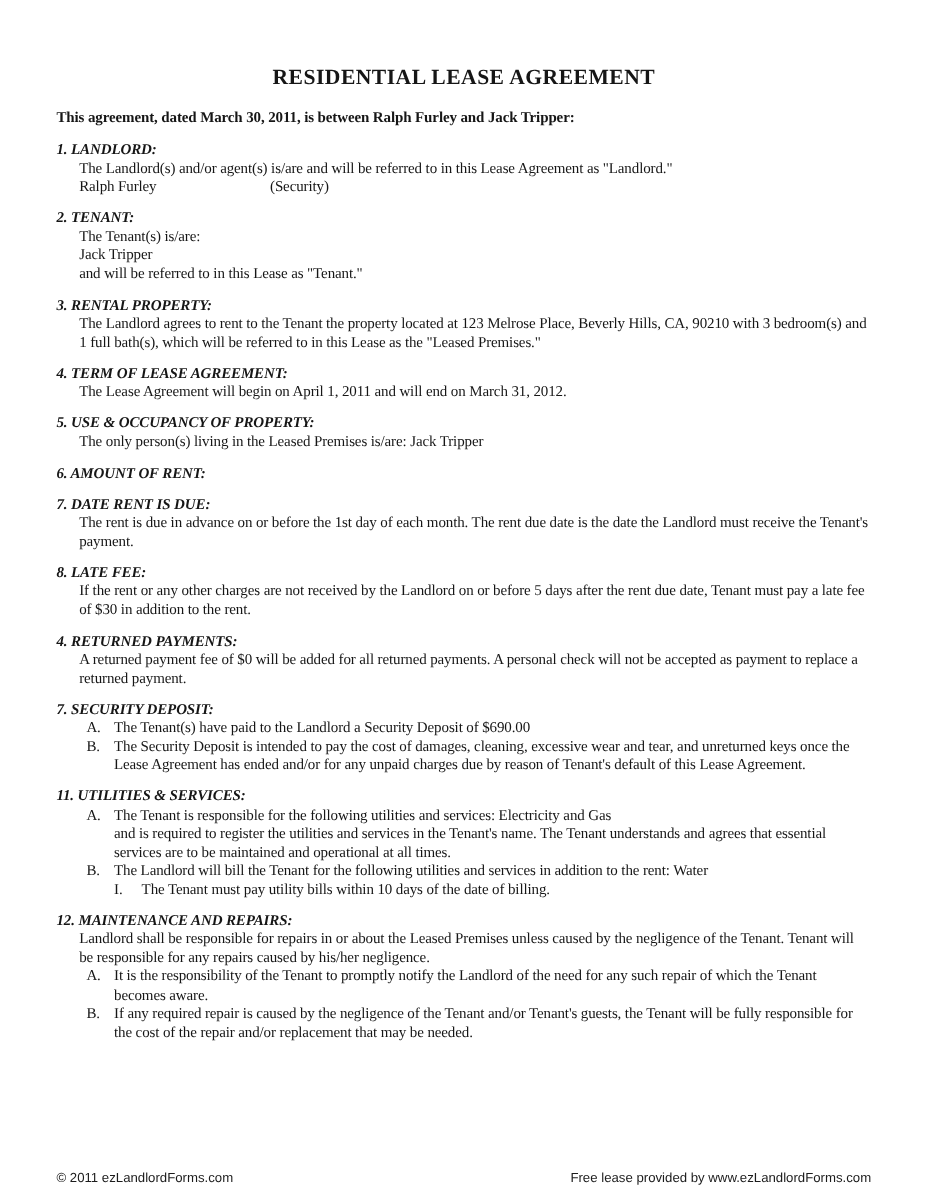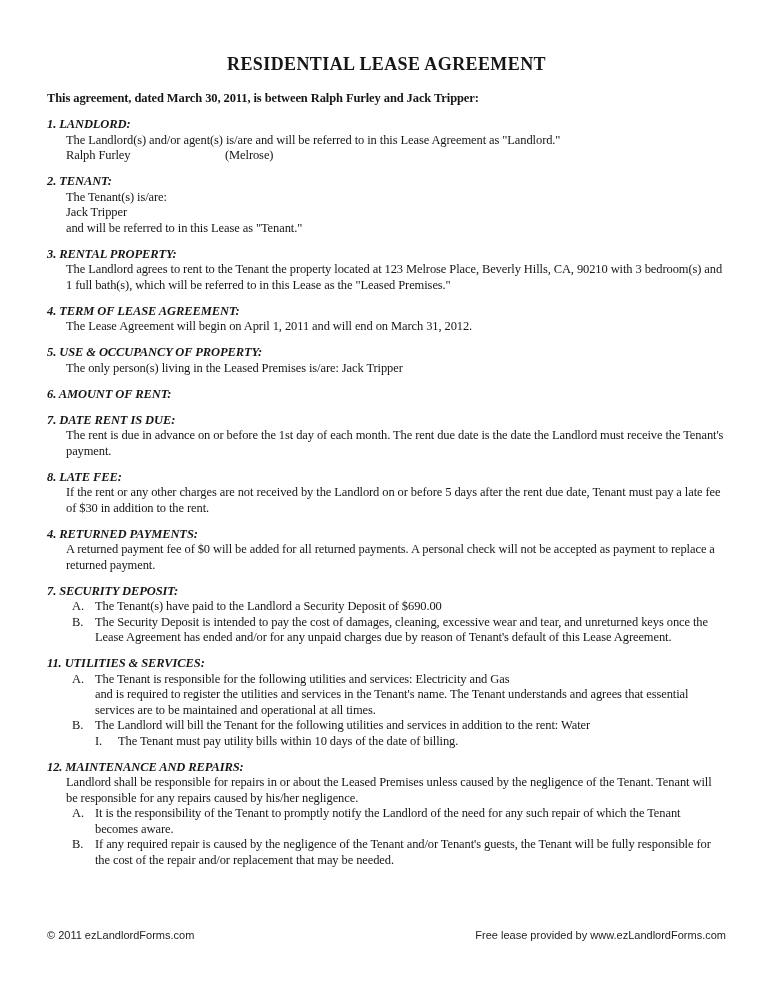--- a/index.html
+++ b/index.html
@@ -34,41 +34,41 @@
   .sec-heading { font-weight:bold;font-style:italic; }
   .sec-body { margin-left:19px; }
   .para { margin:0; }
   .name-col { display:inline-block; width:159px; }
   .li { display:flex; margin-left:6px; }
   .li-2 { margin-left:29px; }
   .li-label { flex:0 0 23px; }
   .li-text { flex:1 1 auto; }
   .footer {
     position:absolute;
-    left:47px; right:47px; top:929px;
+    left:47px; right:47px; top:976px;
     display:flex;
     justify-content:space-between;
     font-family:"Liberation Sans", sans-serif;
     font-size:11px;
     color:#1c1c1c;
   }
 </style>
 </head>
 <body>
 
 <div class="page">
   <div class="content">
     <h1 class="doc-title">RESIDENTIAL LEASE AGREEMENT</h1>
     <p class="intro">This agreement, dated March 30, 2011, is between Ralph Furley and Jack Tripper:</p>
     <div id="sections">
         <div class="section">
           <div class="sec-heading">1. LANDLORD:</div>
           <div class="sec-body">
             <div class="para">The Landlord(s) and/or agent(s) is/are and will be referred to in this Lease Agreement as "Landlord."</div>
-            <div class="para"><span class="name-col">Ralph Furley</span><span>(Melrose)</span></div>
+            <div class="para"><span class="name-col">Ralph Furley</span><span>(Security)</span></div>
           </div>
         </div>
         <div class="section">
           <div class="sec-heading">2. TENANT:</div>
           <div class="sec-body">
             <div class="para">The Tenant(s) is/are:</div>
             <div class="para">Jack Tripper</div>
             <div class="para">and will be referred to in this Lease as "Tenant."</div>
           </div>
         </div>

